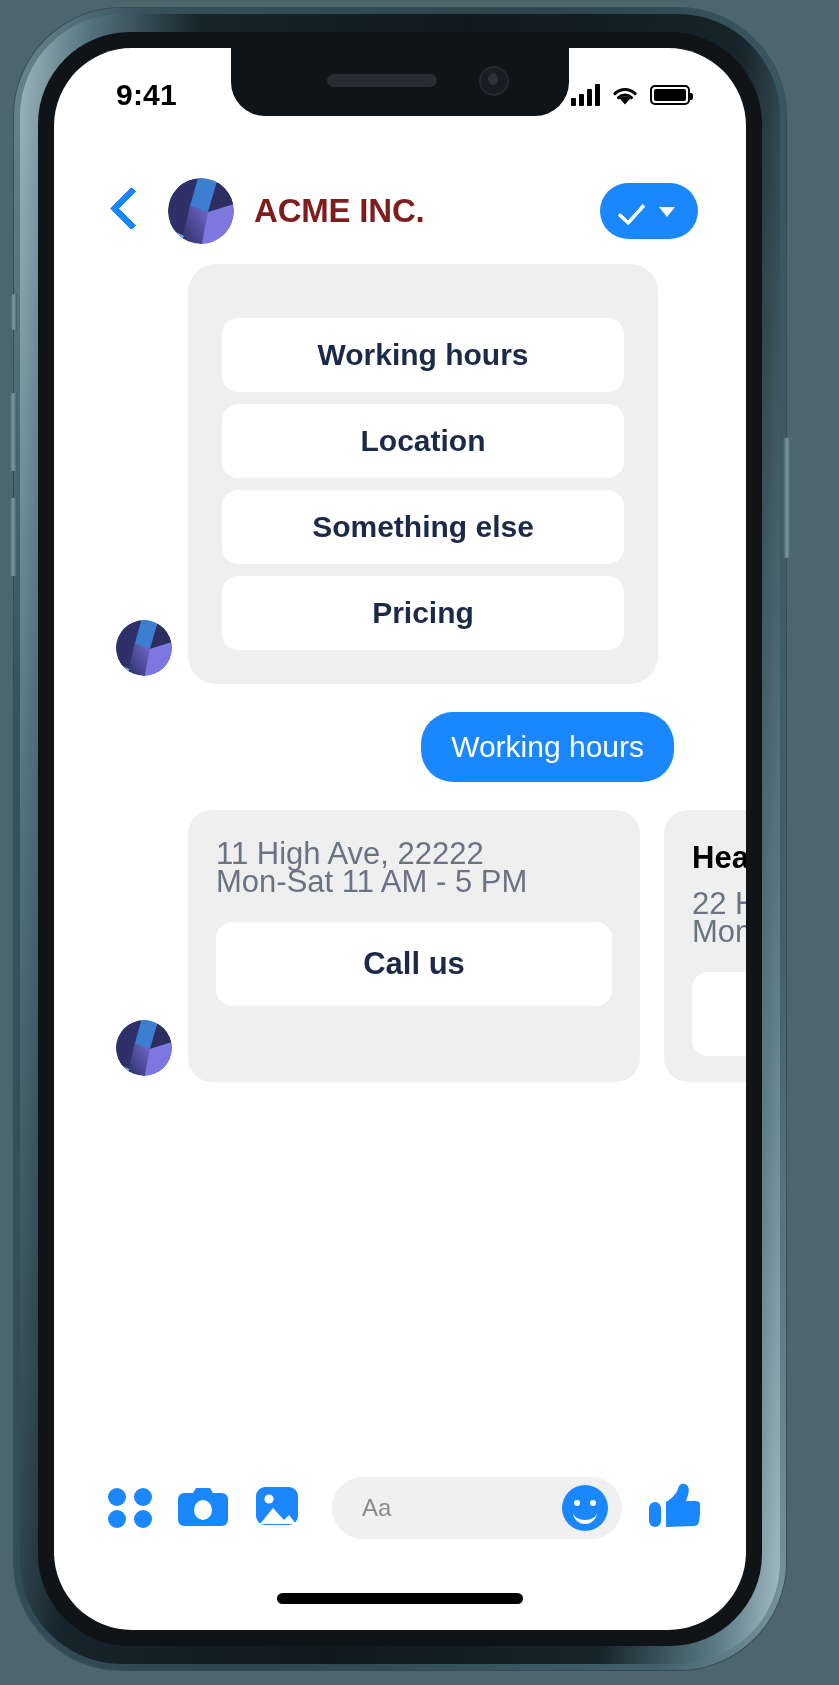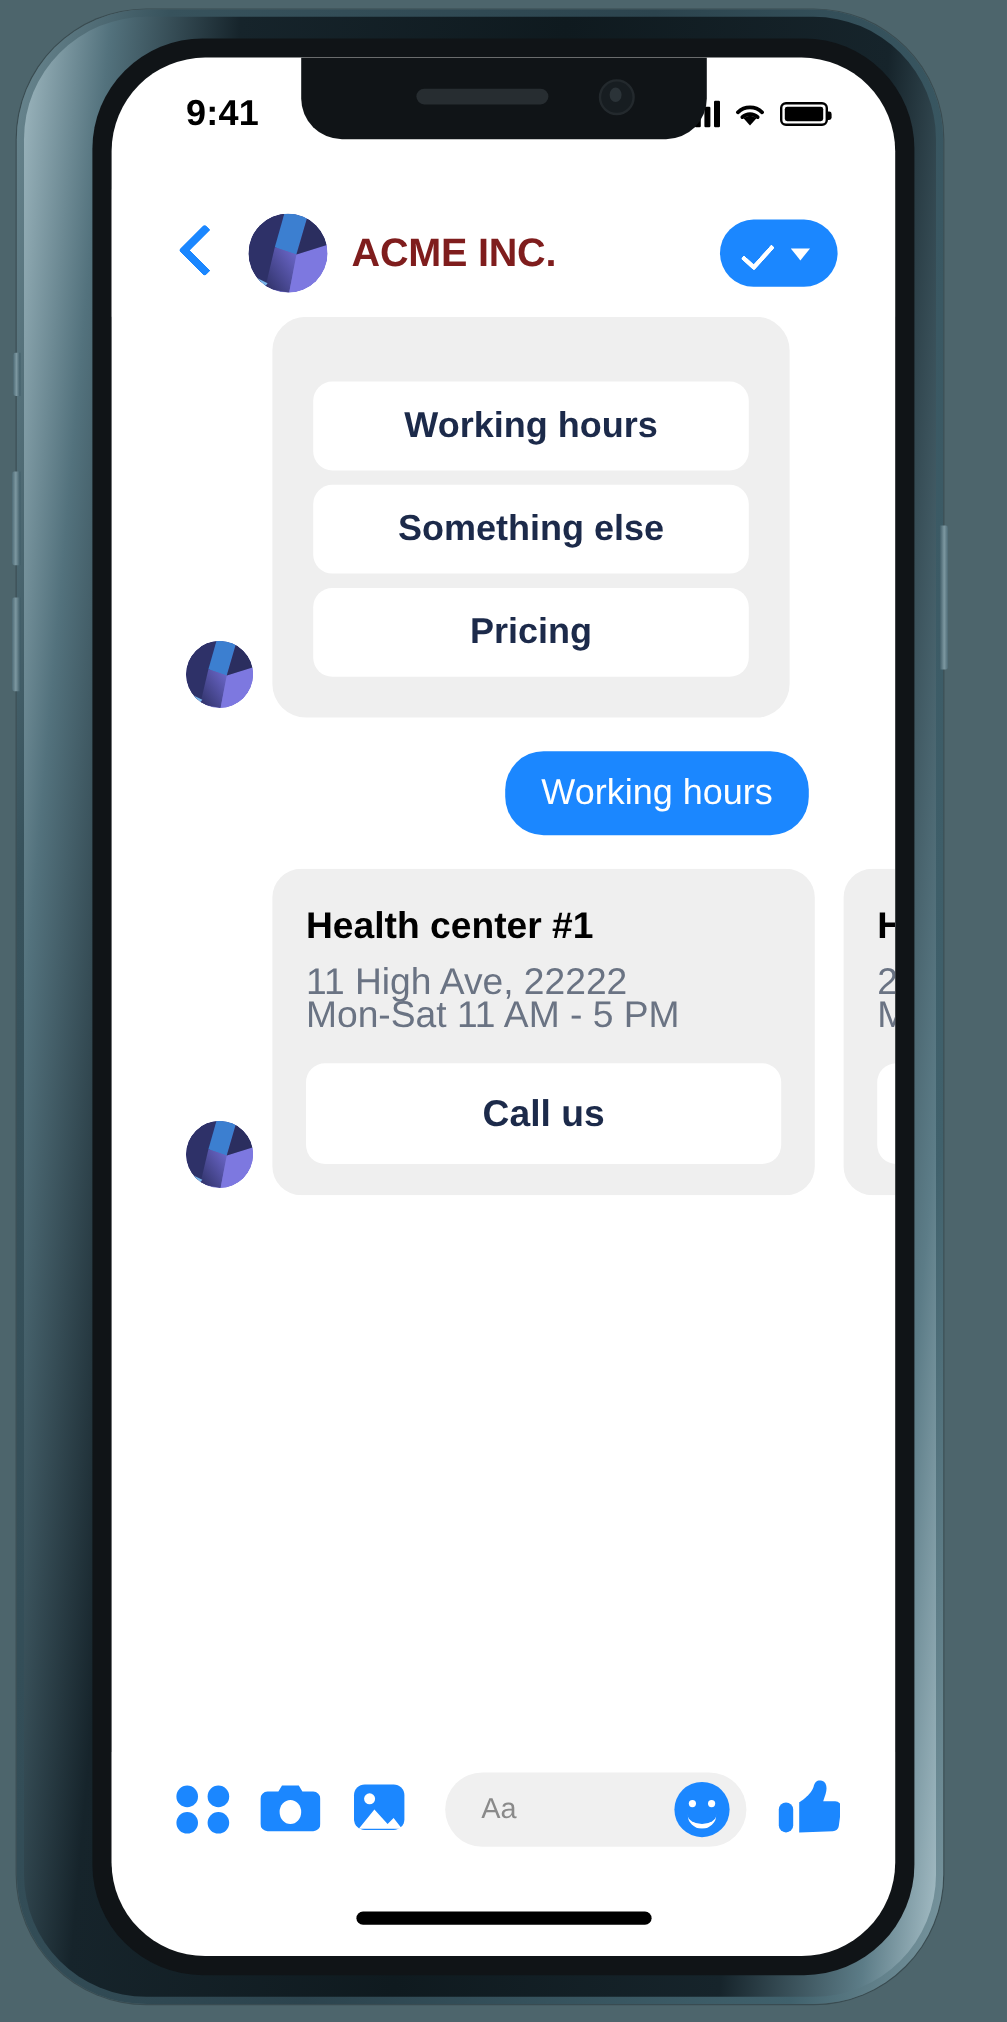--- a/index.html
+++ b/index.html
@@ -30,21 +30,20 @@
     position: absolute;
     left: 6px; top: 6px; right: 6px; bottom: 6px;
     border-radius: 102px;
     background: linear-gradient(95deg,#9fb8c0 0%, #53727d 8%, #16242b 20%, #0f1a1f 50%, #16242b 80%, #5c7c87 93%, #a8c0c8 100%);
   }
   .phone-bezel {
     position: absolute;
     left: 18px; top: 18px; right: 18px; bottom: 18px;
     border-radius: 92px;
     background: #101417;
-    margin-left: 39px;
   }
   .phone-screen {
     position: absolute;
     left: 16px; top: 16px; right: 16px; bottom: 16px;
     border-radius: 78px;
     background: #ffffff;
     overflow: hidden;
   }
 
   
@@ -400,20 +399,21 @@
               <span class="caret"></span>
             </div>
           </div>
 
           <div class="messages">
 
             <div class="bot-row">
               <div class="bubble-bot">
                 <div class="qr-list">
                   <div class="qr-btn">Working hours</div>
+                  <div class="qr-btn">Location</div>
                   <div class="qr-btn">Something else</div>
                   <div class="qr-btn">Pricing</div>
                 </div>
               </div>
               <div class="row-avatar" style="bottom:8px;">
                 <svg width="56" height="56" viewBox="0 0 66 66">
                   <g clip-path="url(#cpA)">
                     <rect width="66" height="66" fill="url(#gA)"></rect>
                     <path d="M0 0 L30 0 L16 66 L0 66 Z" fill="#2e3168"></path>
                     <path d="M30 0 L50 0 L40 34 L22 28 Z" fill="#3c7fd0"></path>
@@ -426,21 +426,20 @@
               </div>
             </div>
 
             <div class="user-row">
               <div class="bubble-user">Working hours</div>
             </div>
 
             <div class="carousel-wrap">
               <div class="carousel">
                 <div class="card">
-                  <div class="card-title">Health center #1</div>
                   <div class="card-sub">11 High Ave, 22222
 Mon-Sat 11 AM - 5 PM</div>
                   <div class="card-btn">Call us</div>
                 </div>
                 <div class="card">
                   <div class="card-title">Health center #2</div>
                   <div class="card-sub">22 High Ave, 33333
 Mon-Sat 11 AM - 5 PM</div>
                   <div class="card-btn">Visit website</div>
                 </div>

